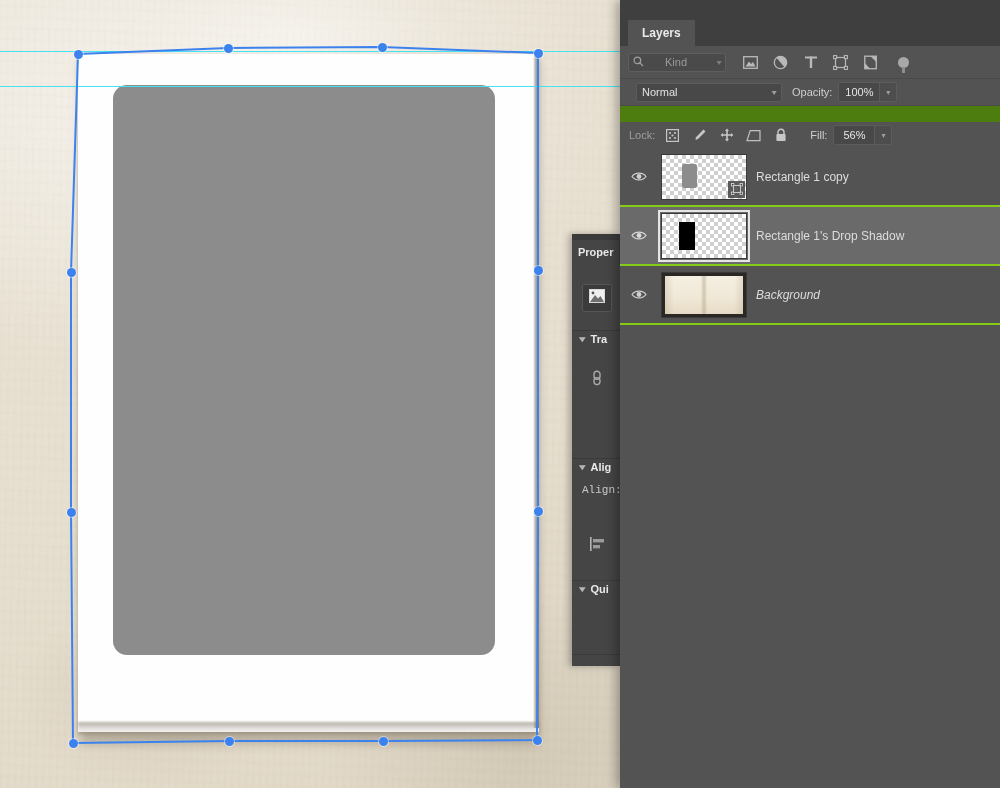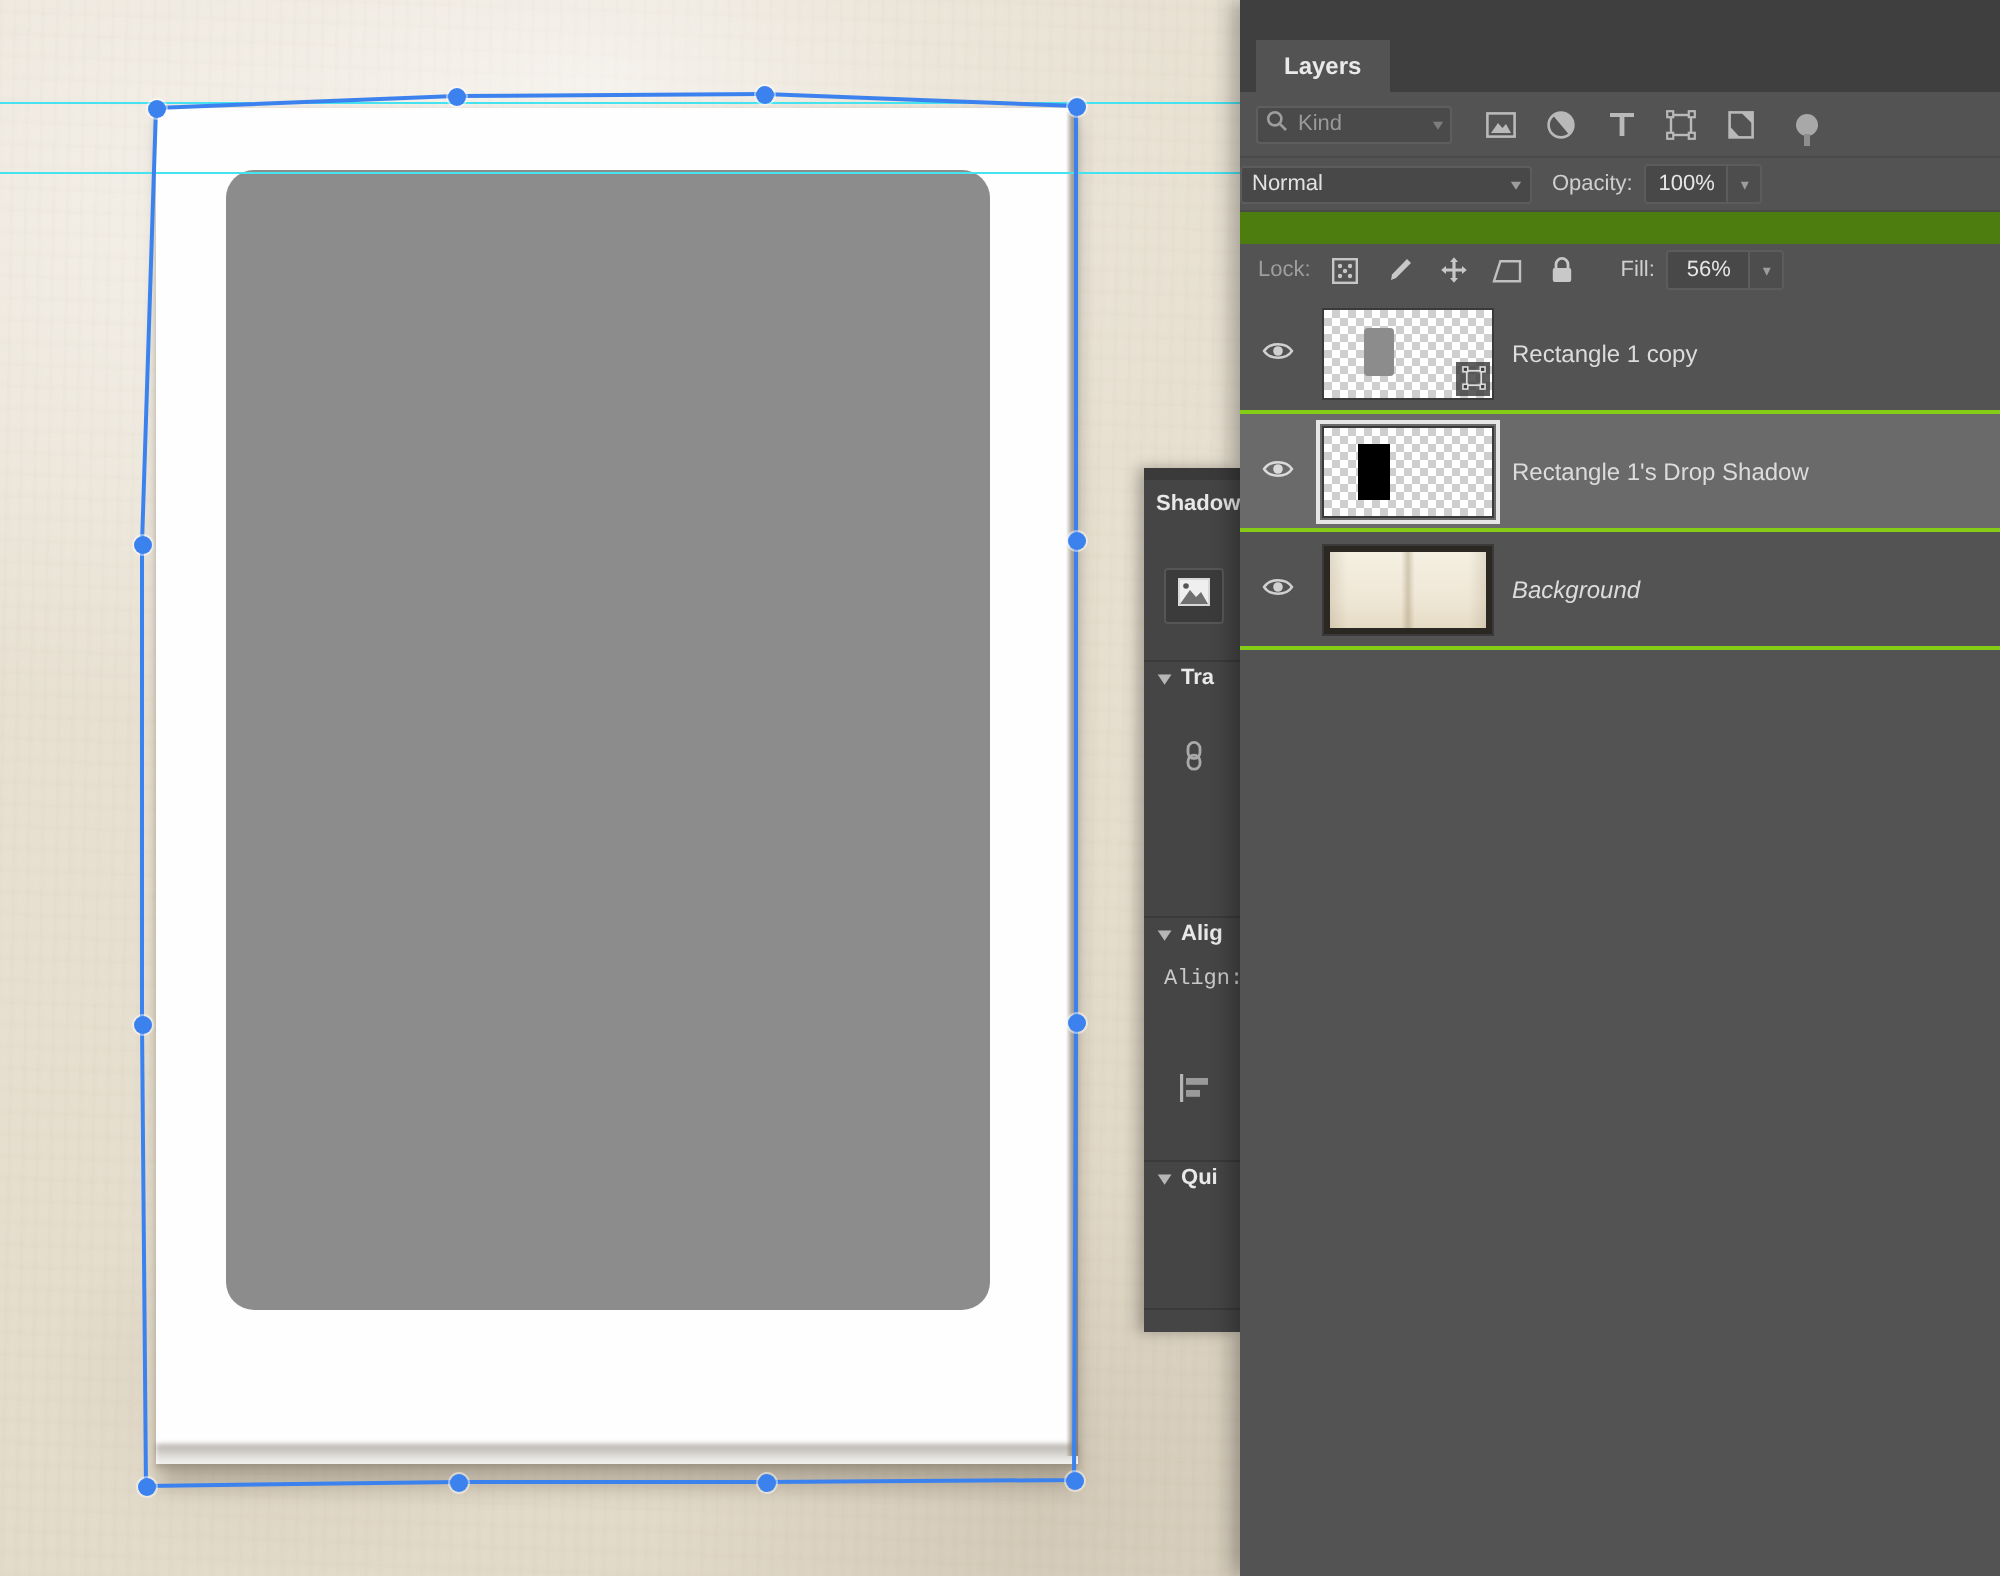--- a/index.html
+++ b/index.html
@@ -195,21 +195,21 @@
     align-items: center;
   }
   .lp-filterrow { background: #535353; }
   .kind-search {
     margin-left: 8px;
     width: 98px; height: 19px;
     background: #4a4a4a;
     border: 1px solid #5e5e5e;
     border-radius: 2px;
     display: flex; align-items: center;
-    gap: 5px; padding: 0 4px;
+    gap: 21px; padding: 0 4px;
     box-sizing: border-box;
   }
   .kind-text { font-size: 11px; color: #9a9a9a; }
   .kind-caret { margin-left: auto; color: #7d7d7d; font-size: 8px; transform: scaleX(1.3); }
   .filter-icons { display: flex; align-items: center; gap: 13px; margin-left: 16px; }
   .f-ico { width: 17px; height: 17px; display:flex; align-items:center; justify-content:center; }
   .toggle-knob {
     width: 11px; height: 11px;
     border-radius: 50%;
     background: #a8a8a8;
@@ -219,21 +219,21 @@
   .toggle-knob::after {
     content:"";
     position: absolute;
     left: 4px; top: 10px;
     width: 3px; height: 6px;
     background: #8e8e8e;
   }
 
   .lp-blendrow { background: #535353; height: 26px; }
   .blend-select {
-    margin-left: 0;
+    margin-left: 16px;
     width: 146px; height: 19px;
     background: #484848;
     border: 1px solid #5c5c5c;
     border-radius: 2px;
     display: flex; align-items: center;
     padding: 0 5px;
     box-sizing: border-box;
     font-size: 11px;
     color: #e2e2e2;
   }
@@ -348,21 +348,21 @@
       <div class="tnode" style="left:538px;top:511px;"></div>
       <div class="tnode" style="left:73px;top:743px;"></div>
       <div class="tnode" style="left:229px;top:741px;"></div>
       <div class="tnode" style="left:383px;top:741px;"></div>
       <div class="tnode" style="left:537px;top:740px;"></div>
     </div>
   </div>
 
   <div class="properties-panel">
     <div class="prop-tabbar">
-      <div class="prop-tab">Shadow</div>
+      <div class="prop-tab">Proper</div>
     </div>
     <div class="prop-imgbtn">
       <span>
         <svg width="16" height="14" viewBox="0 0 16 14">
           <rect x="0.5" y="0.5" width="15" height="13" fill="#efefef" stroke="#d8d8d8"></rect>
           <circle cx="4" cy="4" r="1.4" fill="#555"></circle>
           <polygon points="1,13 6,6 9,9.5 11.5,7 15,13" fill="#6f6f6f"></polygon>
         </svg>
       </span>
     </div>

